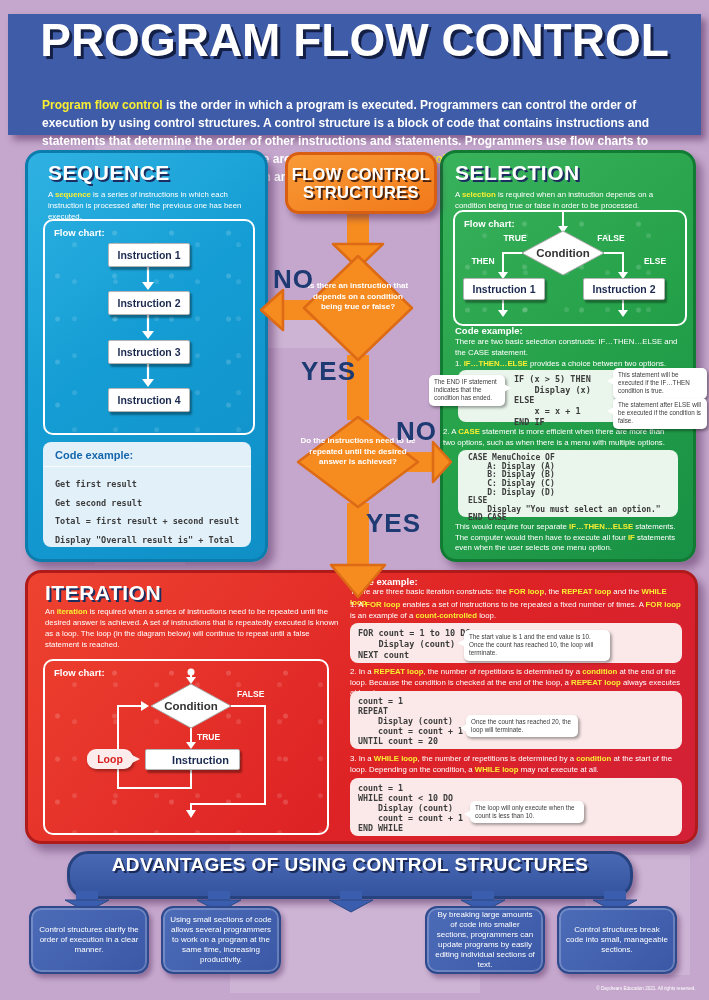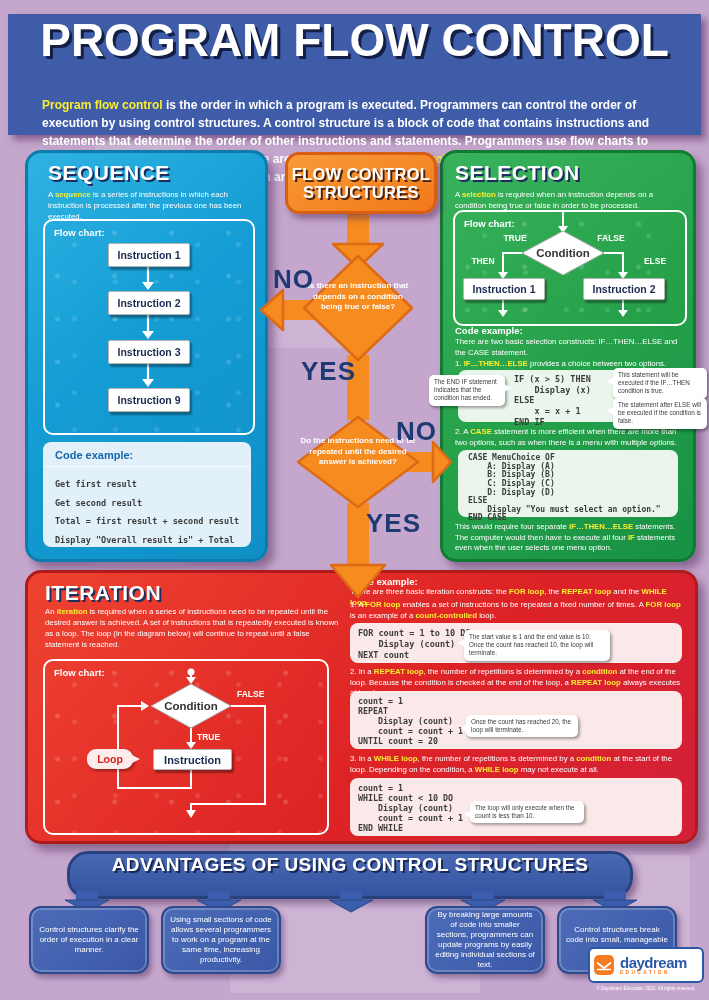--- a/index.html
+++ b/index.html
@@ -111,21 +111,21 @@
         </g>
         <g fill="#fff">
           <polygon points="97,61 109,61 103,69"></polygon>
           <polygon points="97,110 109,110 103,118"></polygon>
           <polygon points="97,158 109,158 103,166"></polygon>
         </g>
       </svg>
       <div class="node" style="left:63px;top:22px;width:80px;height:22px;font-size:10.5px;">Instruction 1</div>
       <div class="node" style="left:63px;top:70px;width:80px;height:22px;font-size:10.5px;">Instruction 2</div>
       <div class="node" style="left:63px;top:119px;width:80px;height:22px;font-size:10.5px;">Instruction 3</div>
-      <div class="node" style="left:63px;top:167px;width:80px;height:22px;font-size:10.5px;">Instruction 9</div>
+      <div class="node" style="left:63px;top:167px;width:80px;height:22px;font-size:10.5px;">Instruction 4</div>
     </div>
 
     <div class="codebox blue" style="left:15px;top:289px;width:208px;height:105px;">
       <div class="code-head">Code example:</div>
       <pre class="code" style="padding:8px 0 0 12px;line-height:2.2;">Get first result
 Get second result
 Total = first result + second result
 Display "Overall result is" + Total</pre>
     </div>
   </section>
@@ -203,21 +203,21 @@
       <pre class="code" style="padding:4px 0 0 56px;line-height:1.26;">IF (x &gt; 5) THEN
     Display (x)
 ELSE
     x = x + 1
 END IF</pre>
     </div>
     <div class="callout pt-right" style="left:-14px;top:222px;width:66px;">The END IF statement indicates that the condition has ended.</div>
     <div class="callout pt-left" style="left:170px;top:215px;width:84px;">This statement will be executed if the IF…THEN condition is true.</div>
     <div class="callout pt-left" style="left:170px;top:245px;width:84px;">The statement after ELSE will be executed if the condition is false.</div>
 
-    <p class="par" style="left:12px;top:274px;width:230px;"><span>2. A </span><span class="hl">CASE</span><span> statement is more efficient when there are more than two options, such as when there is a menu with multiple options.</span></p>
+    <p class="par" style="left:0;top:274px;width:230px;"><span>2. A </span><span class="hl">CASE</span><span> statement is more efficient when there are more than two options, such as when there is a menu with multiple options.</span></p>
     <div class="codebox green" style="left:15px;top:297px;width:220px;height:67px;">
       <pre class="code" style="padding:4px 0 0 10px;font-size:8px;line-height:1.08;">CASE MenuChoice OF
     A: Display (A)
     B: Display (B)
     C: Display (C)
     D: Display (D)
 ELSE
     Display "You must select an option."
 END CASE</pre>
     </div>
@@ -242,21 +242,21 @@
           <polygon points="141,16 151,16 146,23"></polygon>
           <polygon points="141,81 151,81 146,88"></polygon>
           <polygon points="96,40 96,50 104,45"></polygon>
           <polygon points="141,149 151,149 146,157"></polygon>
         </g>
         <polygon points="106,45 146,23 186,45 146,67" fill="#fff" stroke="#a9a9a9" stroke-width="1"></polygon>
       </svg>
       <div class="cond-label" style="left:106px;top:39px;width:80px;font-size:11.5px;">Condition</div>
       <div class="flow-label" style="left:192px;top:28px;">FALSE</div>
       <div class="flow-label" style="left:152px;top:71px;">TRUE</div>
-      <div class="node" style="left:108px;top:88px;width:77px;height:19px;font-size:11px;">Instruction</div>
+      <div class="node" style="left:100px;top:88px;width:77px;height:19px;font-size:11px;padding-left:16px;">Instruction</div>
       <div class="loop-bubble" style="left:42px;top:88px;width:46px;height:20px;">Loop</div>
     </div>
 
     <p class="white-label" style="left:322px;top:3px;">Code example:</p>
     <p class="par" style="left:322px;top:14px;width:336px;"><span>There are three basic iteration constructs: the </span><span class="hl">FOR loop</span><span>, the </span><span class="hl">REPEAT loop</span><span> and the </span><span class="hl">WHILE loop</span><span>.</span></p>
     <p class="par" style="left:322px;top:27px;width:336px;"><span>1. A </span><span class="hl">FOR loop</span><span> enables a set of instructions to be repeated a fixed number of times. A </span><span class="hl">FOR loop</span><span> is an example of a </span><span class="hl">count-controlled</span><span> loop.</span></p>
 
     <div class="codebox pink" style="left:322px;top:50px;width:332px;height:40px;">
       <pre class="code" style="padding:5px 0 0 8px;line-height:1.32;">FOR count = 1 to 10 DO
     Display (count)
@@ -308,26 +308,15 @@
   <div class="adv-box" style="left:161px;justify-content:flex-end;">
       <p>Using small sections of code allows several programmers to work on a program at the same time, increasing productivity.</p>
     </div>
   <div class="adv-box" style="left:425px;">
       <p>By breaking large amounts of code into smaller sections, programmers can update programs by easily editing individual sections of text.</p>
     </div>
   <div class="adv-box" style="left:557px;">
       <p>Control structures break code into small, manageable sections.</p>
     </div>
 
-  <div class="logo">
-    <svg width="22" height="22" viewBox="0 0 22 22">
-      <rect x="0" y="1" width="20" height="20" rx="5" fill="#f47b20"></rect>
-      <path d="M3.5 9 L10 14 L16.5 9" fill="none" stroke="#fff" stroke-width="2" stroke-linecap="round"></path>
-      <path d="M3.5 15.5 L16.5 15.5" fill="none" stroke="#fff" stroke-width="1.6" stroke-linecap="round"></path>
-    </svg>
-    <div class="logo-text">
-      <span class="brand">daydream</span>
-      <span class="brand-sub">EDUCATION</span>
-    </div>
-  </div>
   <p class="copyright">© Daydream Education 2021. All rights reserved.</p>
 
 </div>
 
 </body></html>

